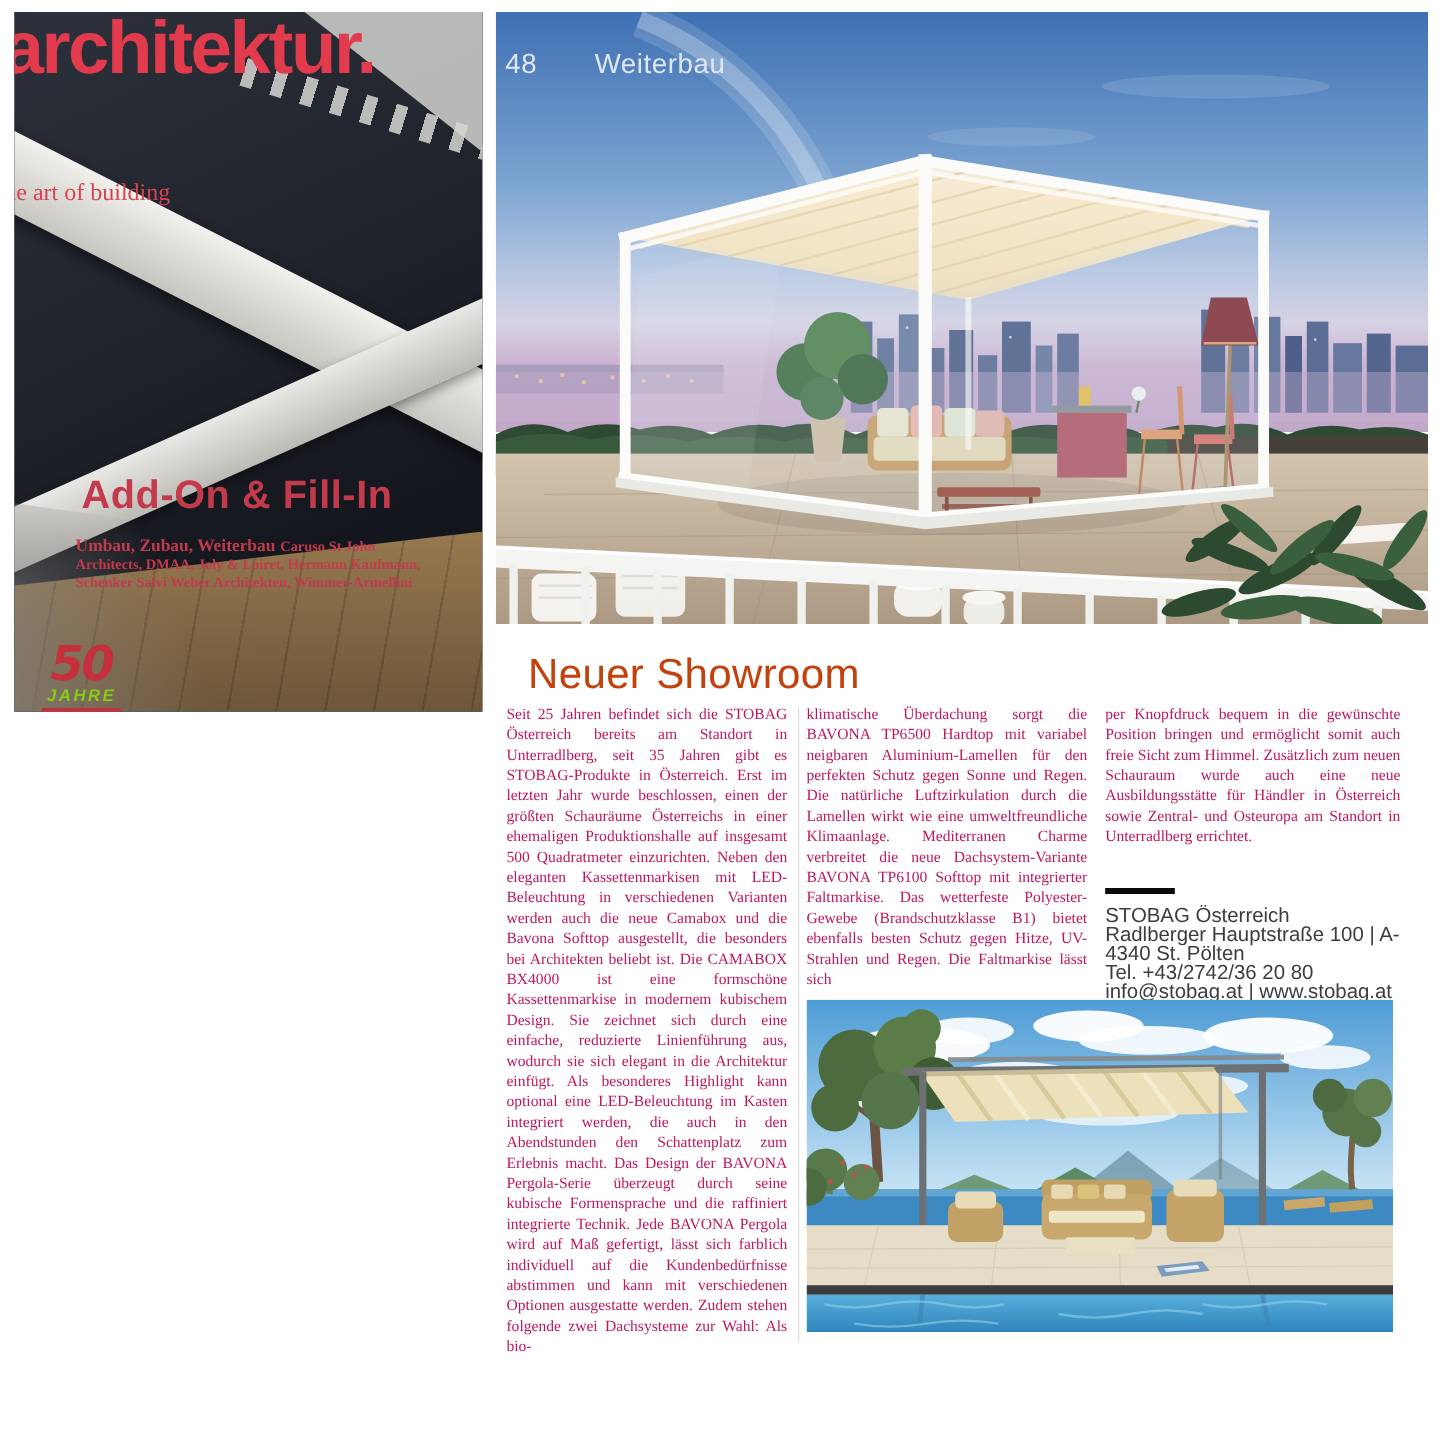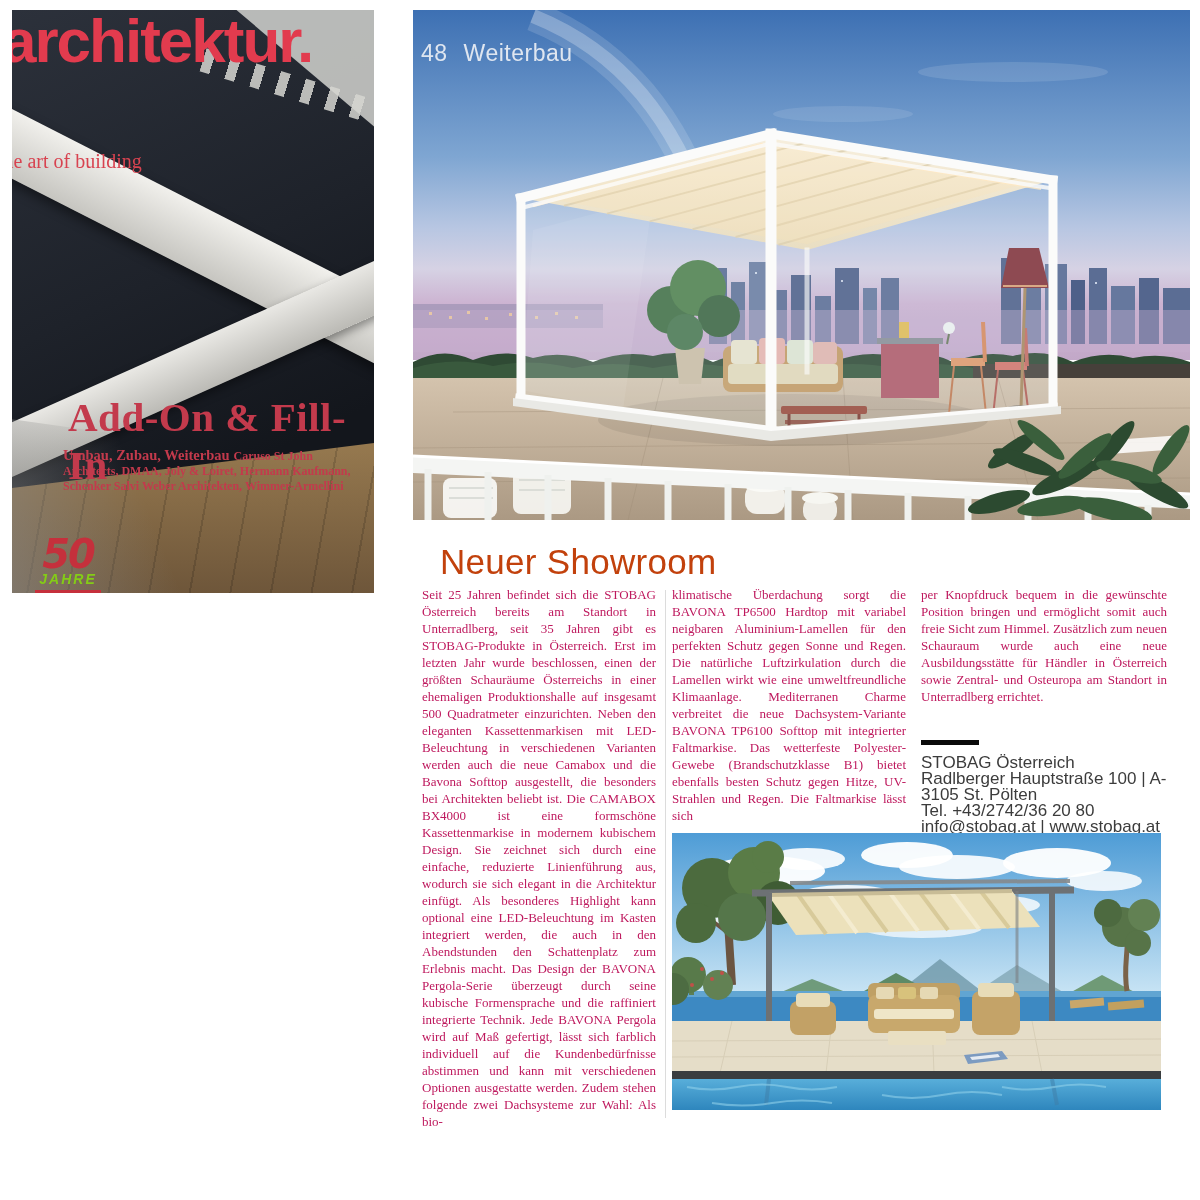--- a/index.html
+++ b/index.html
@@ -1,20 +1,20 @@
 <!DOCTYPE html>
 <html lang="de"><head>
 <meta charset="utf-8">
 <style>
   html,body{margin:0;padding:0;background:#ffffff;}
   .canvas{position:relative;width:1200px;height:1200px;background:#fff;overflow:hidden;
           font-family:"Liberation Sans",sans-serif;}
 
   
-  .cover{position:absolute;left:12px;top:10px;width:362px;height:583px;overflow:hidden;
+  .cover{position:absolute;left:12px;top:10px;width:390px;height:583px;overflow:hidden;
          background:#1b1f26;}
   .cp-base{position:absolute;inset:0;background:linear-gradient(155deg,#2c313b 0%,#1e222a 45%,#13161c 75%);}
   .cp-wedge-tr{position:absolute;right:0;top:0;width:100%;height:100%;
        clip-path:polygon(62% 0,100% 0,100% 20%);background:#c9cac6;opacity:.9;}
   .cp-battens{position:absolute;left:185px;top:78px;width:275px;height:24px;
        transform:rotate(17deg);opacity:.85;
        background:repeating-linear-gradient(90deg,#d6d6d1 0 10px,rgba(0,0,0,0) 10px 26px);}
   .cp-beam1{position:absolute;left:-70px;top:215px;width:580px;height:62px;transform:rotate(27deg);
        background:linear-gradient(#f1f0ec,#c6c5c0);box-shadow:0 5px 12px rgba(0,0,0,.45);}
   .cp-beam2{position:absolute;left:-60px;top:330px;width:500px;height:50px;transform:rotate(-24deg);
@@ -25,33 +25,33 @@
        background-blend-mode:multiply;
        clip-path:polygon(0 30%,100% 0,100% 100%,0 100%);}
   .cp-wedge-bl{position:absolute;left:-50px;bottom:-40px;width:280px;height:200px;transform:rotate(8deg);
        background:linear-gradient(60deg,rgba(140,140,138,.85),rgba(140,140,138,0) 65%);}
   .masthead{position:absolute;left:-10px;top:0;color:#e23b4e;
        font-family:"Liberation Sans",sans-serif;font-weight:bold;letter-spacing:-2px;
        font-size:62px;line-height:61px;}
   .tagline{position:absolute;left:-14px;top:140px;color:#d84350;
        font-family:"Liberation Serif",serif;font-size:20px;}
   .feature-title{position:absolute;left:56px;top:383px;color:#c33a4c;margin:0;
-       font-family:Liberation Serif, serif;font-weight:bold;font-size:41px;letter-spacing:.5px;}
+       font-family:Liberation Sans, sans-serif;font-weight:bold;font-size:33px;letter-spacing:.5px;}
   .feature-sub{position:absolute;left:51px;top:426px;width:300px;color:#c33a4c;
        font-family:"Liberation Serif",serif;font-weight:bold;font-size:12px;line-height:15px;}
   .feature-sub .topics{font-size:14.5px;margin-right:4px;}
   .logo50{position:absolute;left:23px;top:527px;text-align:center;font-style:italic;}
   .logo50 .n50{font-size:40px;line-height:34px;font-weight:bold;color:#c5303c;
        font-family:"DejaVu Sans",sans-serif;letter-spacing:-2px;}
   .logo50 .jahre{font-size:14px;font-weight:bold;color:#84cc16;letter-spacing:2px;line-height:17px;}
   .logo50 .sub{width:66px;height:4px;background:#c5303c;margin-top:2px;}
 
   
   .main-figure{position:absolute;left:413px;top:10px;width:777px;height:510px;margin:0;overflow:hidden;}
-  .page-header{position:absolute;left:421px;top:40px;display:flex;gap:16px;
+  .page-header{position:absolute;left:421px;top:40px;display:flex;gap:48px;
        color:#dfe6f0;font-size:23px;letter-spacing:.5px;}
   .article-title{position:absolute;left:440px;top:542px;margin:0;color:#c2410c;
        font-weight:normal;font-size:35px;letter-spacing:.3px;}
   .col{position:absolute;top:586px;width:234px;color:#be185d;
        font-family:Liberation Serif, serif;font-size:13px;line-height:17px;}
   .col p{margin:0;text-align:justify;hyphens:auto;-webkit-hyphens:auto;}
   .col1{left:422px;}
   .col2{left:672px;}
   .col3{left:921px;width:246px;}
   .colrule{position:absolute;left:665px;top:590px;width:1px;height:528px;background:#dcdcdc;}
@@ -303,21 +303,21 @@
   <div class="col col2">
     <p lang="de">klimatische Überdachung sorgt die BAVONA TP6500 Hardtop mit variabel neigbaren Aluminium-Lamellen für den perfekten Schutz gegen Sonne und Regen. Die natürliche Luftzirkulation durch die Lamellen wirkt wie eine umweltfreundliche Klimaanlage. Mediterranen Charme verbreitet die neue Dachsystem-Variante BAVONA TP6100 Softtop mit integrierter Faltmarkise. Das wetterfeste Polyester-Gewebe (Brandschutzklasse B1) bietet ebenfalls besten Schutz gegen Hitze, UV-Strahlen und Regen. Die Faltmarkise lässt sich</p>
   </div>
   <div class="col col3">
     <p lang="de">per Knopfdruck bequem in die gewünschte Position bringen und ermöglicht somit auch freie Sicht zum Himmel. Zusätzlich zum neuen Schauraum wurde auch eine neue Ausbildungsstätte für Händler in Österreich sowie Zentral- und Osteuropa am Standort in Unterradlberg errichtet.</p>
   </div>
 
   <div class="contact">
     <div class="bar"></div>
     <div>STOBAG Österreich</div>
-    <div>Radlberger Hauptstraße 100 | A-3105 St. Pölten</div>
+    <div>Radlberger Hauptstraße 100 | A-4340 St. Pölten</div>
     <div>Tel. +43/2742/36 20 80</div>
     <div>info@stobag.at | www.stobag.at</div>
   </div>
 
   <figure class="pool-figure">
     <svg viewBox="0 0 489 277" width="489" height="277" xmlns="http://www.w3.org/2000/svg">
       <defs>
         <linearGradient id="skyG2" x1="0" y1="0" x2="0" y2="1">
           <stop offset="0" stop-color="#4e9cd6"></stop>
             <stop offset="1" stop-color="#cfe8f6"></stop>

